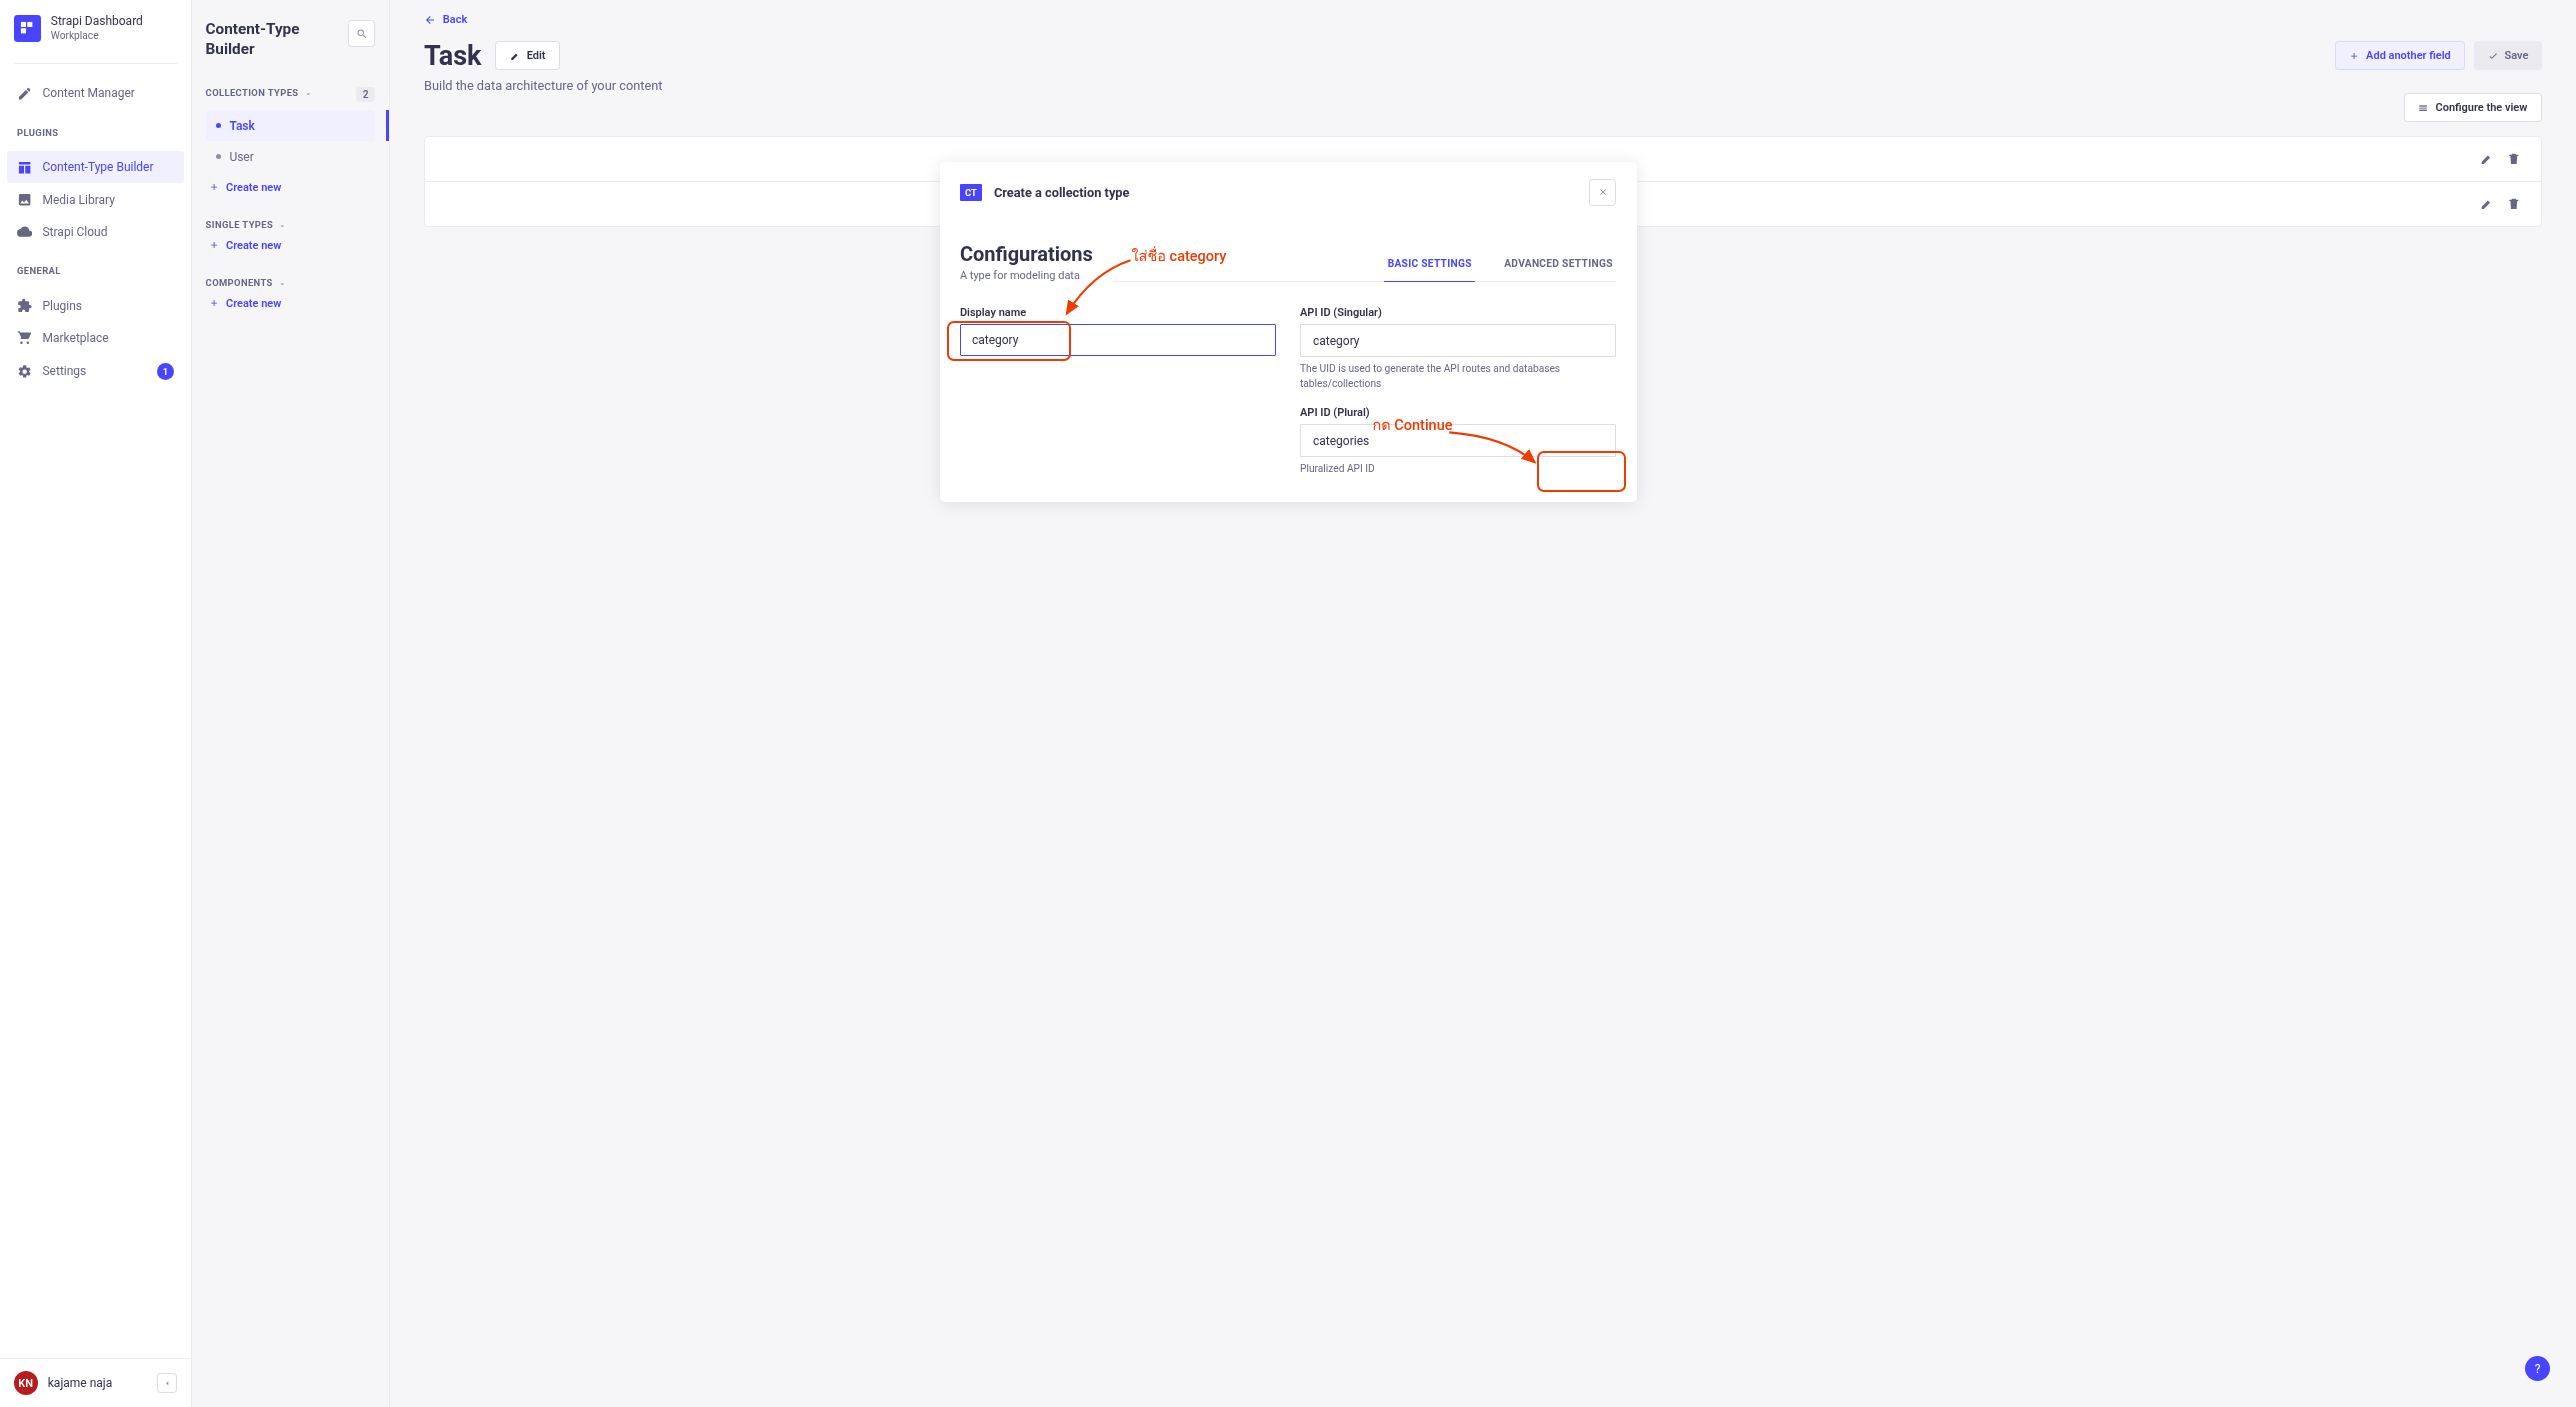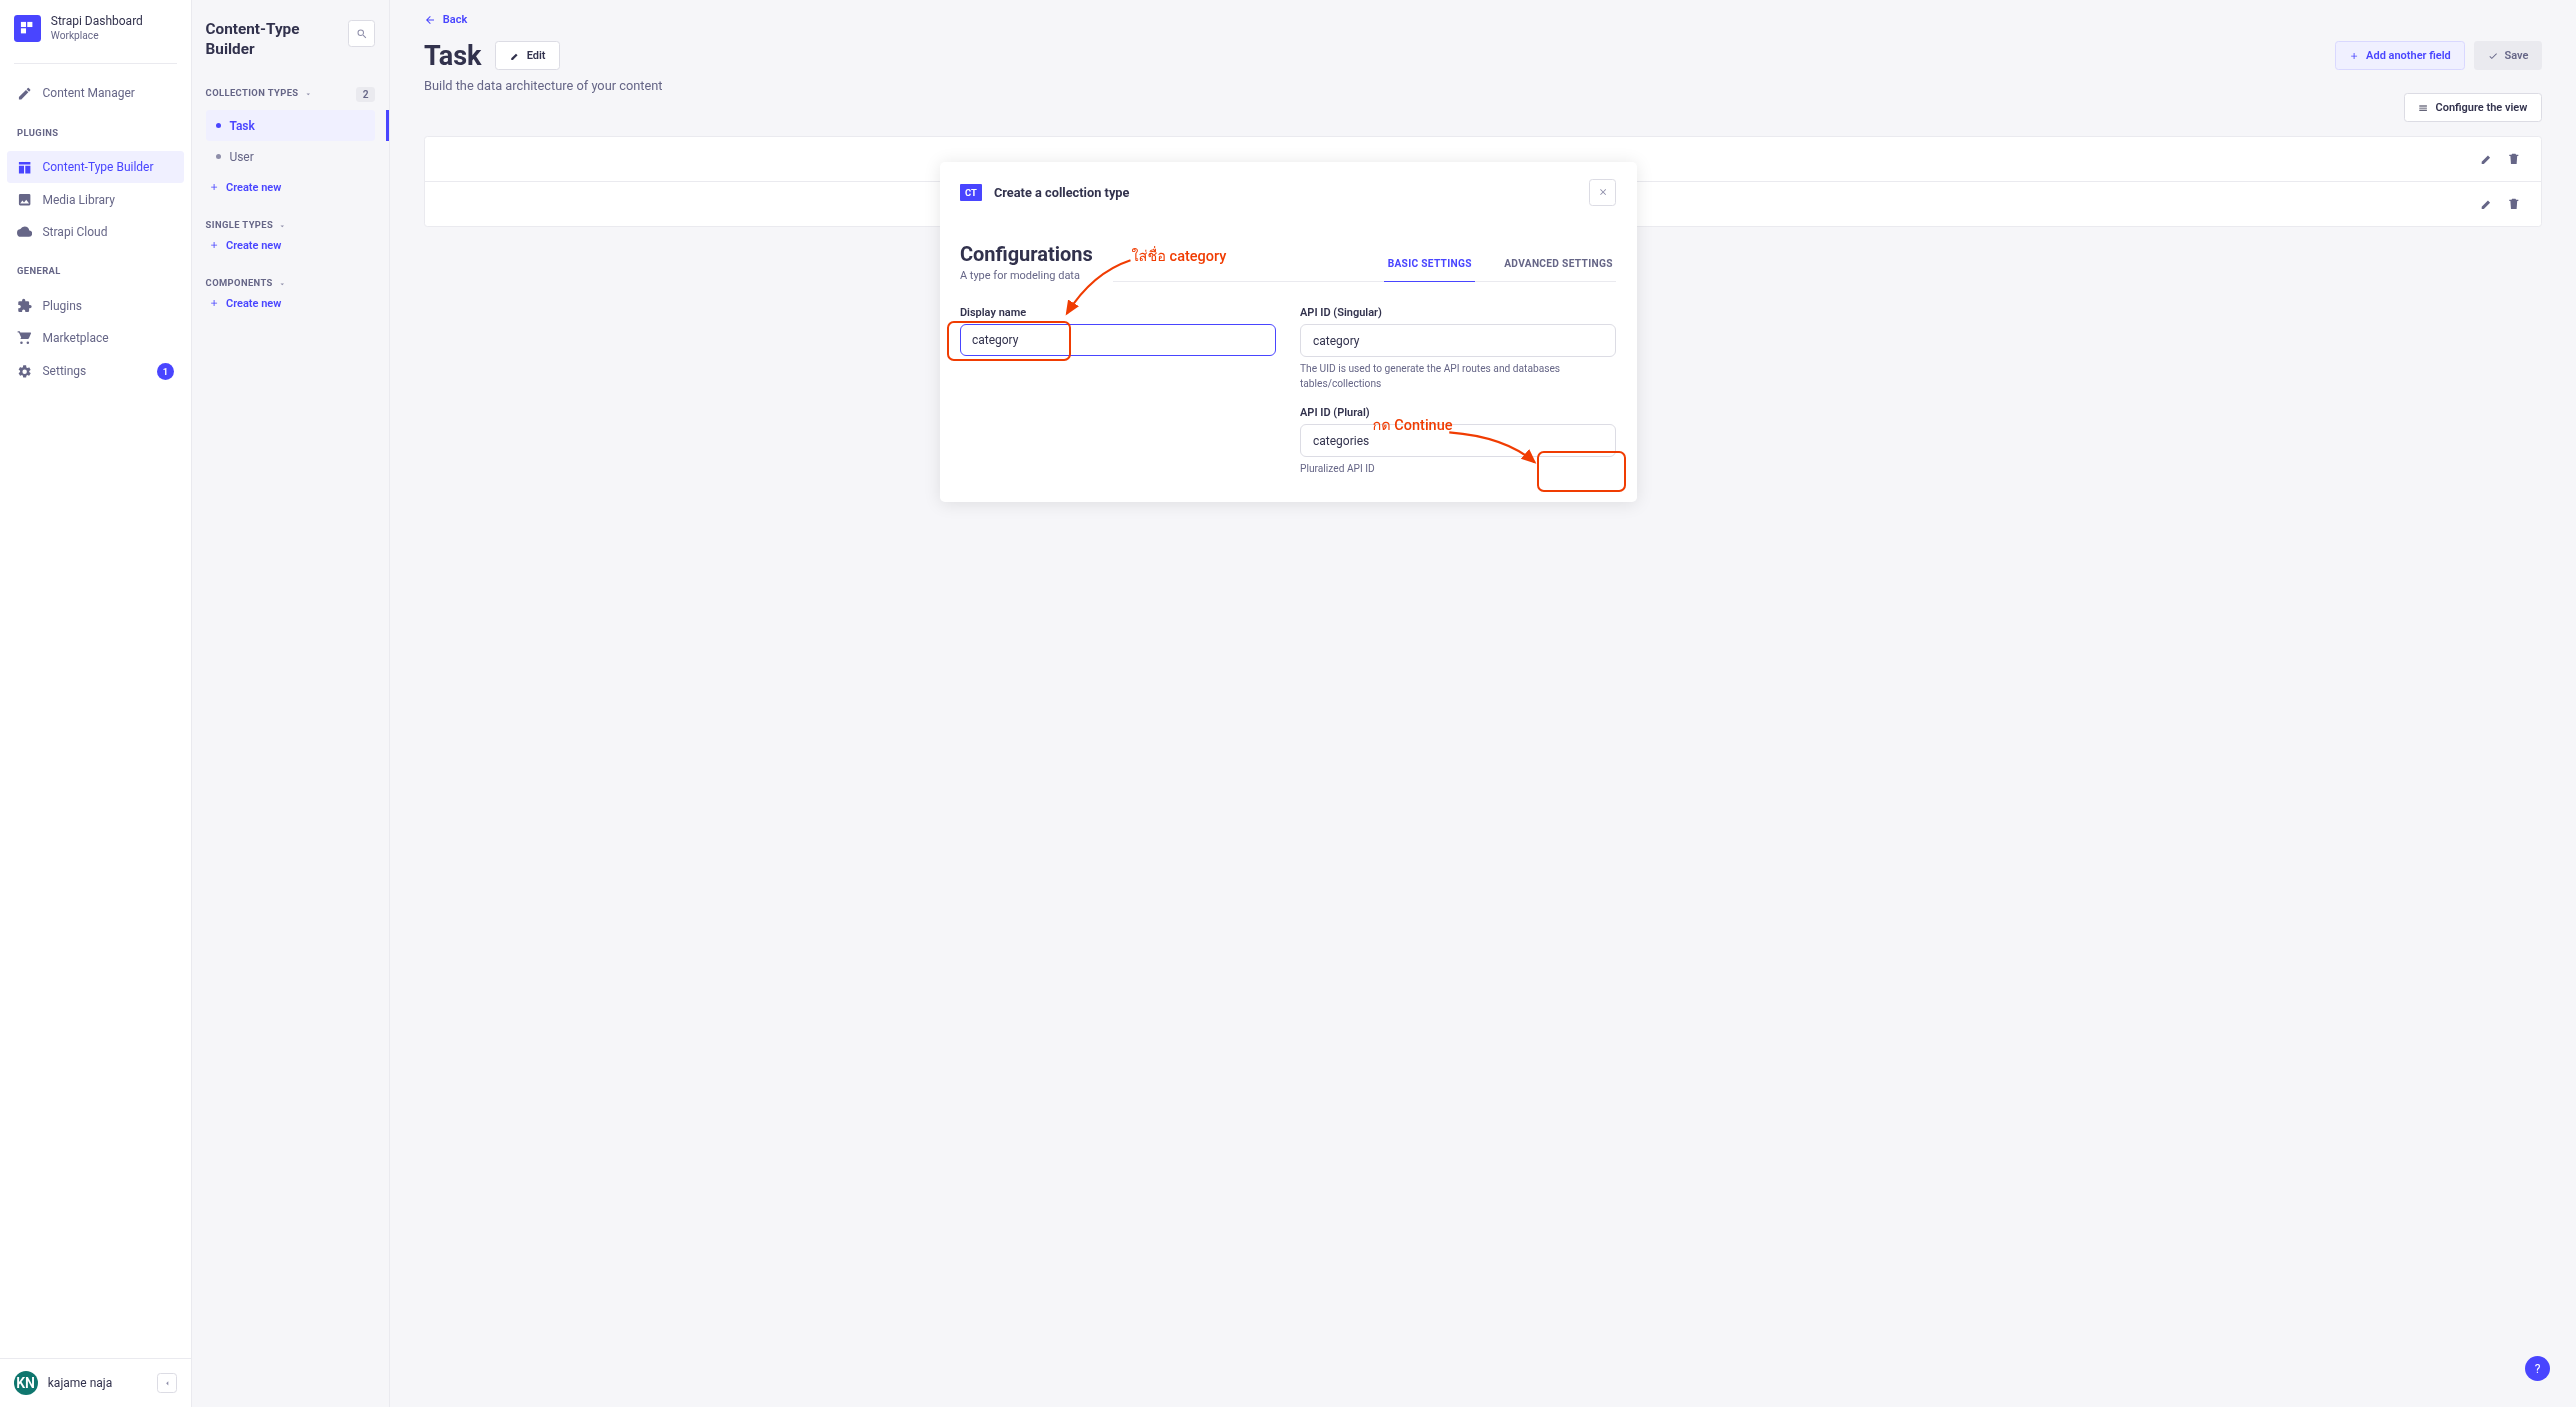--- a/index.html
+++ b/index.html
@@ -16,21 +16,21 @@
 .brand-sub { font-size: 10.2px; color: #666687; }
 .nav-section { padding: 6.8px 0; }
 .nav-item { display: flex; align-items: center; gap: 10.2px; padding: 8.5px 17px; color: #666687; cursor: pointer; position: relative; }
 .nav-item.active { background: #f0f0ff; color: #4945ff; border-radius: 3.4px; margin: 0 6.8px; padding: 8.5px 10.2px; }
 .nav-item .icon { width: 15.3px; height: 15.3px; display: inline-flex; align-items: center; justify-content: center; }
 .nav-item .icon svg { width: 15.3px; height: 15.3px; fill: currentColor; }
 .nav-section-label { font-size: 9.4px; font-weight: 700; color: #666687; letter-spacing: 0.4px; padding: 10.2px 17px 6.8px; }
 .badge-blue { background: #4945ff; color: #fff; border-radius: 8.5px; min-width: 17px; height: 17px; display: inline-flex; align-items: center; justify-content: center; font-size: 9.4px; font-weight: 600; margin-left: auto; }
 .divider { height: 0.9px; background: #eaeaef; margin: 6.8px 13.6px; }
 .user-footer { margin-top: auto; padding: 12px 13.6px; display: flex; align-items: center; gap: 10.2px; border-top: 0.9px solid #eaeaef; }
-.avatar { width: 24px; height: 24px; border-radius: 50%; background: #0f766e; color: #fff; display: inline-flex; align-items: center; justify-content: center; font-size: 14px; font-weight: 600; }
+.avatar { width: 24px; height: 24px; border-radius: 50%; background: #b91c1c; color: #fff; display: inline-flex; align-items: center; justify-content: center; font-size: 11px; font-weight: 600; }
 .collapse-btn { margin-left: auto; width: 20.4px; height: 20.4px; border: 0.9px solid #dcdce4; border-radius: 3.4px; background: #fff; display: inline-flex; align-items: center; justify-content: center; cursor: pointer; }
 .collapse-btn svg { width: 8.5px; height: 8.5px; fill: #8e8ea9; }
 
 
 .sub-sidebar { width: 198px; background: #f6f6f9; border-right: 0.9px solid #eaeaef; padding: 20.4px 13.6px; }
 .sub-header { display: flex; align-items: flex-start; gap: 6.8px; }
 .sub-title { font-weight: 700; font-size: 15.3px; color: #32324d; flex: 1; line-height: 1.3; }
 .icon-btn { width: 27px; height: 27px; border: 0.9px solid #dcdce4; border-radius: 3.4px; background: #fff; display: inline-flex; align-items: center; justify-content: center; cursor: pointer; }
 .icon-btn svg { width: 12px; height: 12px; fill: #8e8ea9; }
 .group-header { display: flex; align-items: flex-start; gap: 5.1px; margin-top: 27px; }
@@ -78,21 +78,21 @@
 .modal-body { padding: 6.8px 20.4px 25.6px; }
 .config-row { display: flex; align-items: flex-start; gap: 20.4px; margin-bottom: 24px; }
 .config-titles { padding-top: 12px; }
 .config-h { font-size: 20px; font-weight: 700; }
 .config-sub { font-size: 11px; color: #666687; margin-top: 3.4px; }
 .tabs { margin-left: auto; display: flex; gap: 25.6px; border-bottom: 0.9px solid #eaeaef; flex: 1; justify-content: flex-end; align-self: flex-end; }
 .tab { padding: 12px 3.4px; font-size: 10.2px; font-weight: 700; letter-spacing: 0.3px; color: #666687; cursor: pointer; border-bottom: 1.7px solid transparent; margin-bottom: -0.9px; white-space: nowrap; }
 .tab.active { color: #4945ff; border-bottom-color: #4945ff; }
 .form-grid { display: grid; grid-template-columns: 1fr 1fr; gap: 17px 24px; align-items: start; }
 .form-field label { display: block; font-size: 11px; font-weight: 600; color: #32324d; margin-bottom: 5.1px; }
-.text-input { width: 100%; border: 0.9px solid #dcdce4; border-radius: 6px; padding: 8.5px 12px; font-size: 12px; outline: none; color: #32324d; }
+.text-input { width: 100%; border: 0.9px solid #dcdce4; border-radius: 1px; padding: 8.5px 12px; font-size: 12px; outline: none; color: #32324d; }
 .text-input.focused { border: 1.7px solid #4945ff; padding: 7.7px 11px; }
 .help-text { font-size: 10.2px; color: #666687; margin-top: 5.1px; line-height: 1.4; }
 .modal-footer { background: #f6f6f9; border-top: 0.9px solid #eaeaef; padding: 15.3px 20.4px; display: flex; border-radius: 0 0 5.1px 5.1px; }
 .btn-cancel { border: 0.9px solid #dcdce4; border-radius: 3.4px; background: #fff; padding: 8.5px 15.3px; font-size: 12px; font-weight: 600; cursor: pointer; color: #32324d; }
 .btn-continue { margin-left: auto; border: 0.9px solid #d9d8ff; border-radius: 3.4px; background: #f0f0ff; padding: 8.5px 19px; font-size: 12px; font-weight: 700; cursor: pointer; color: #4945ff; }
 
 
 .anno-red-box { position: absolute; border: 2.6px solid #f03c02; border-radius: 6.8px; pointer-events: none; }
 .anno-label { position: absolute; color: #f03c02; font-size: 14.5px; font-weight: 500; pointer-events: none; }
 .anno-arrow { position: absolute; pointer-events: none; }

